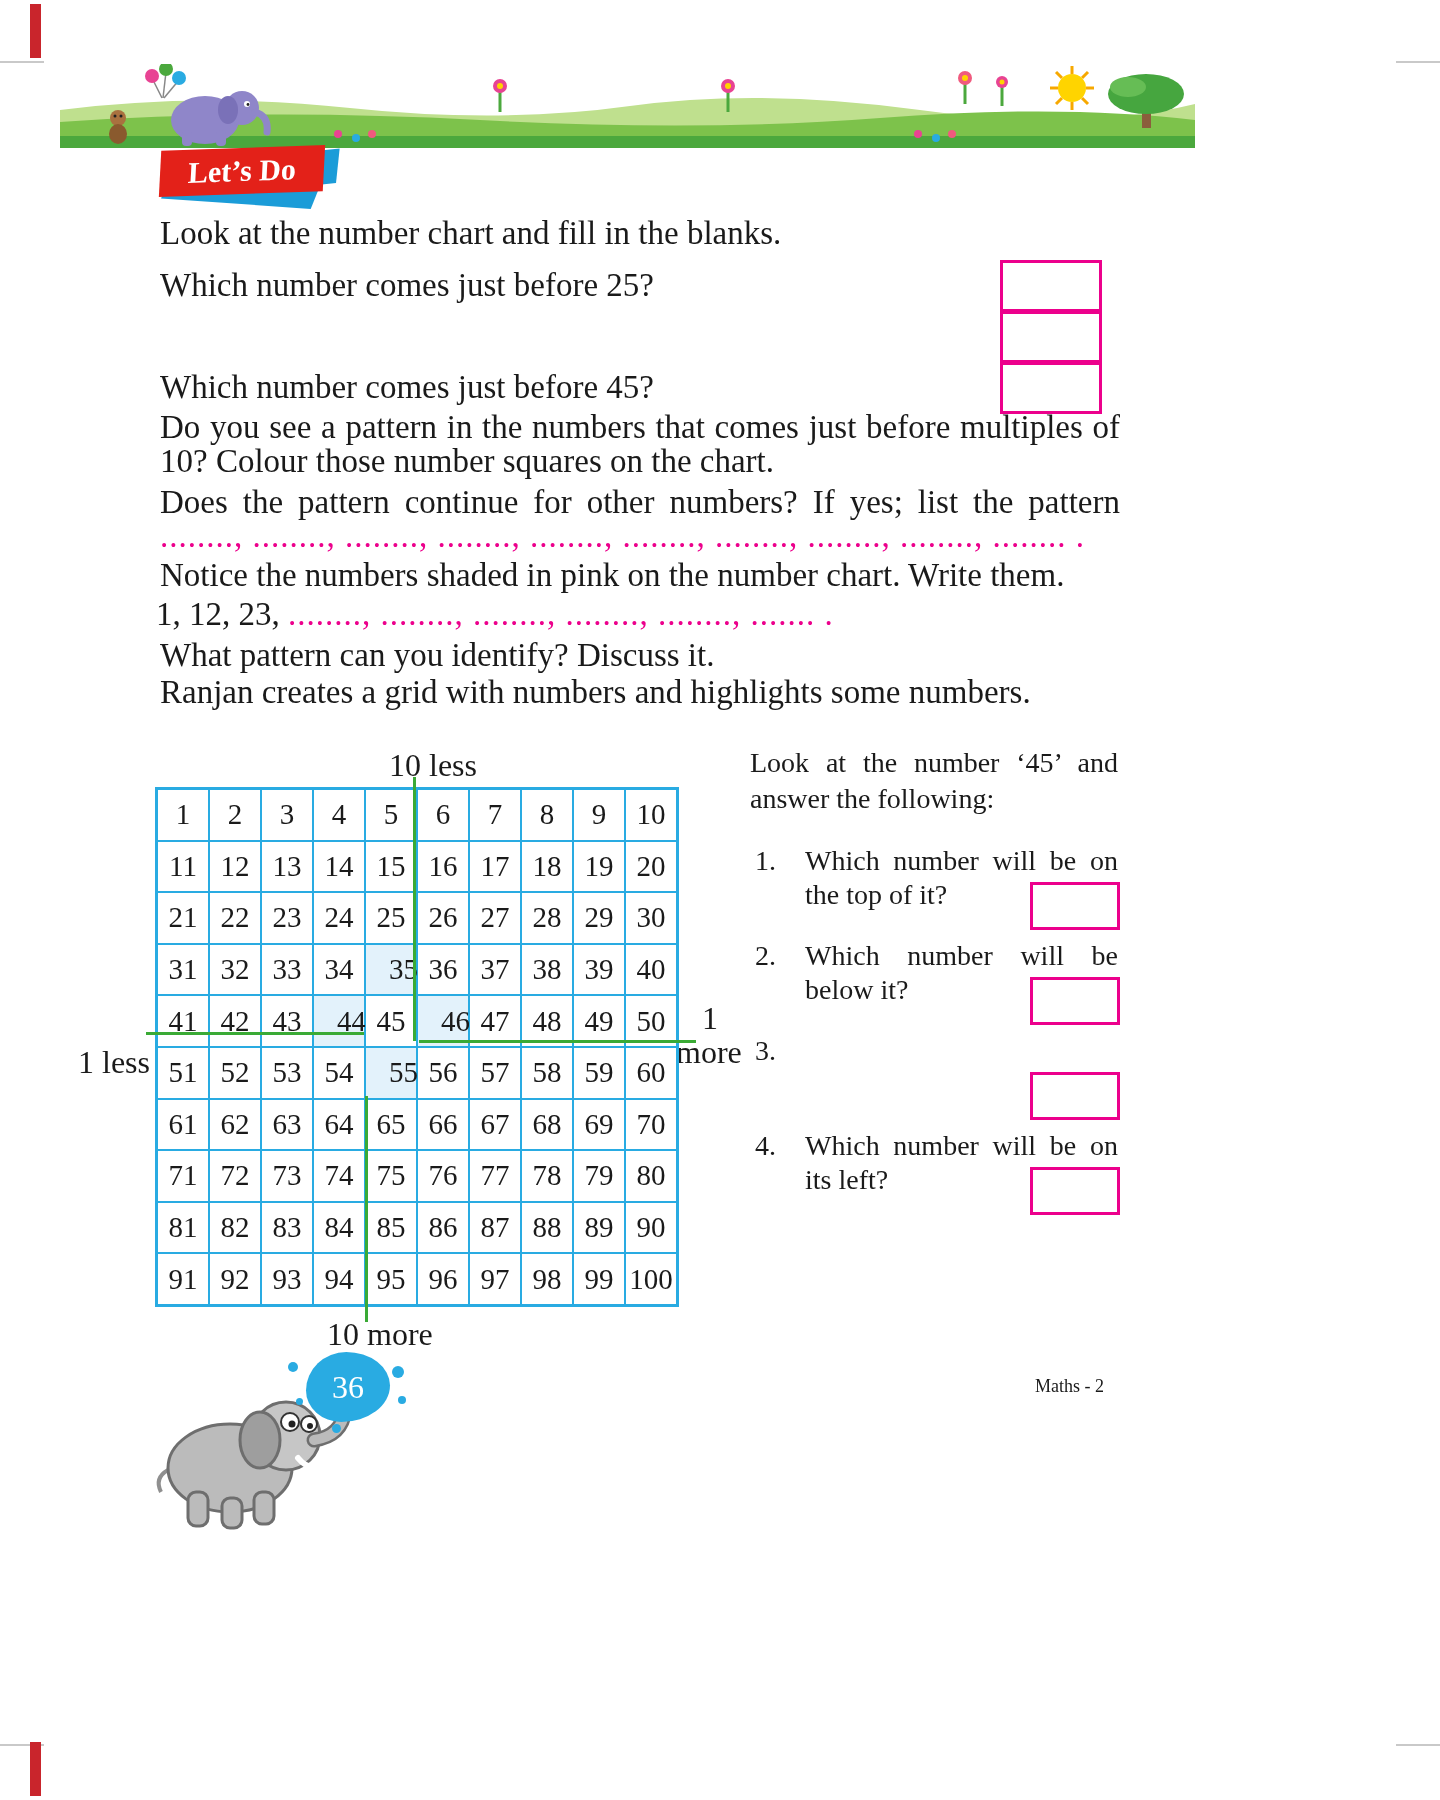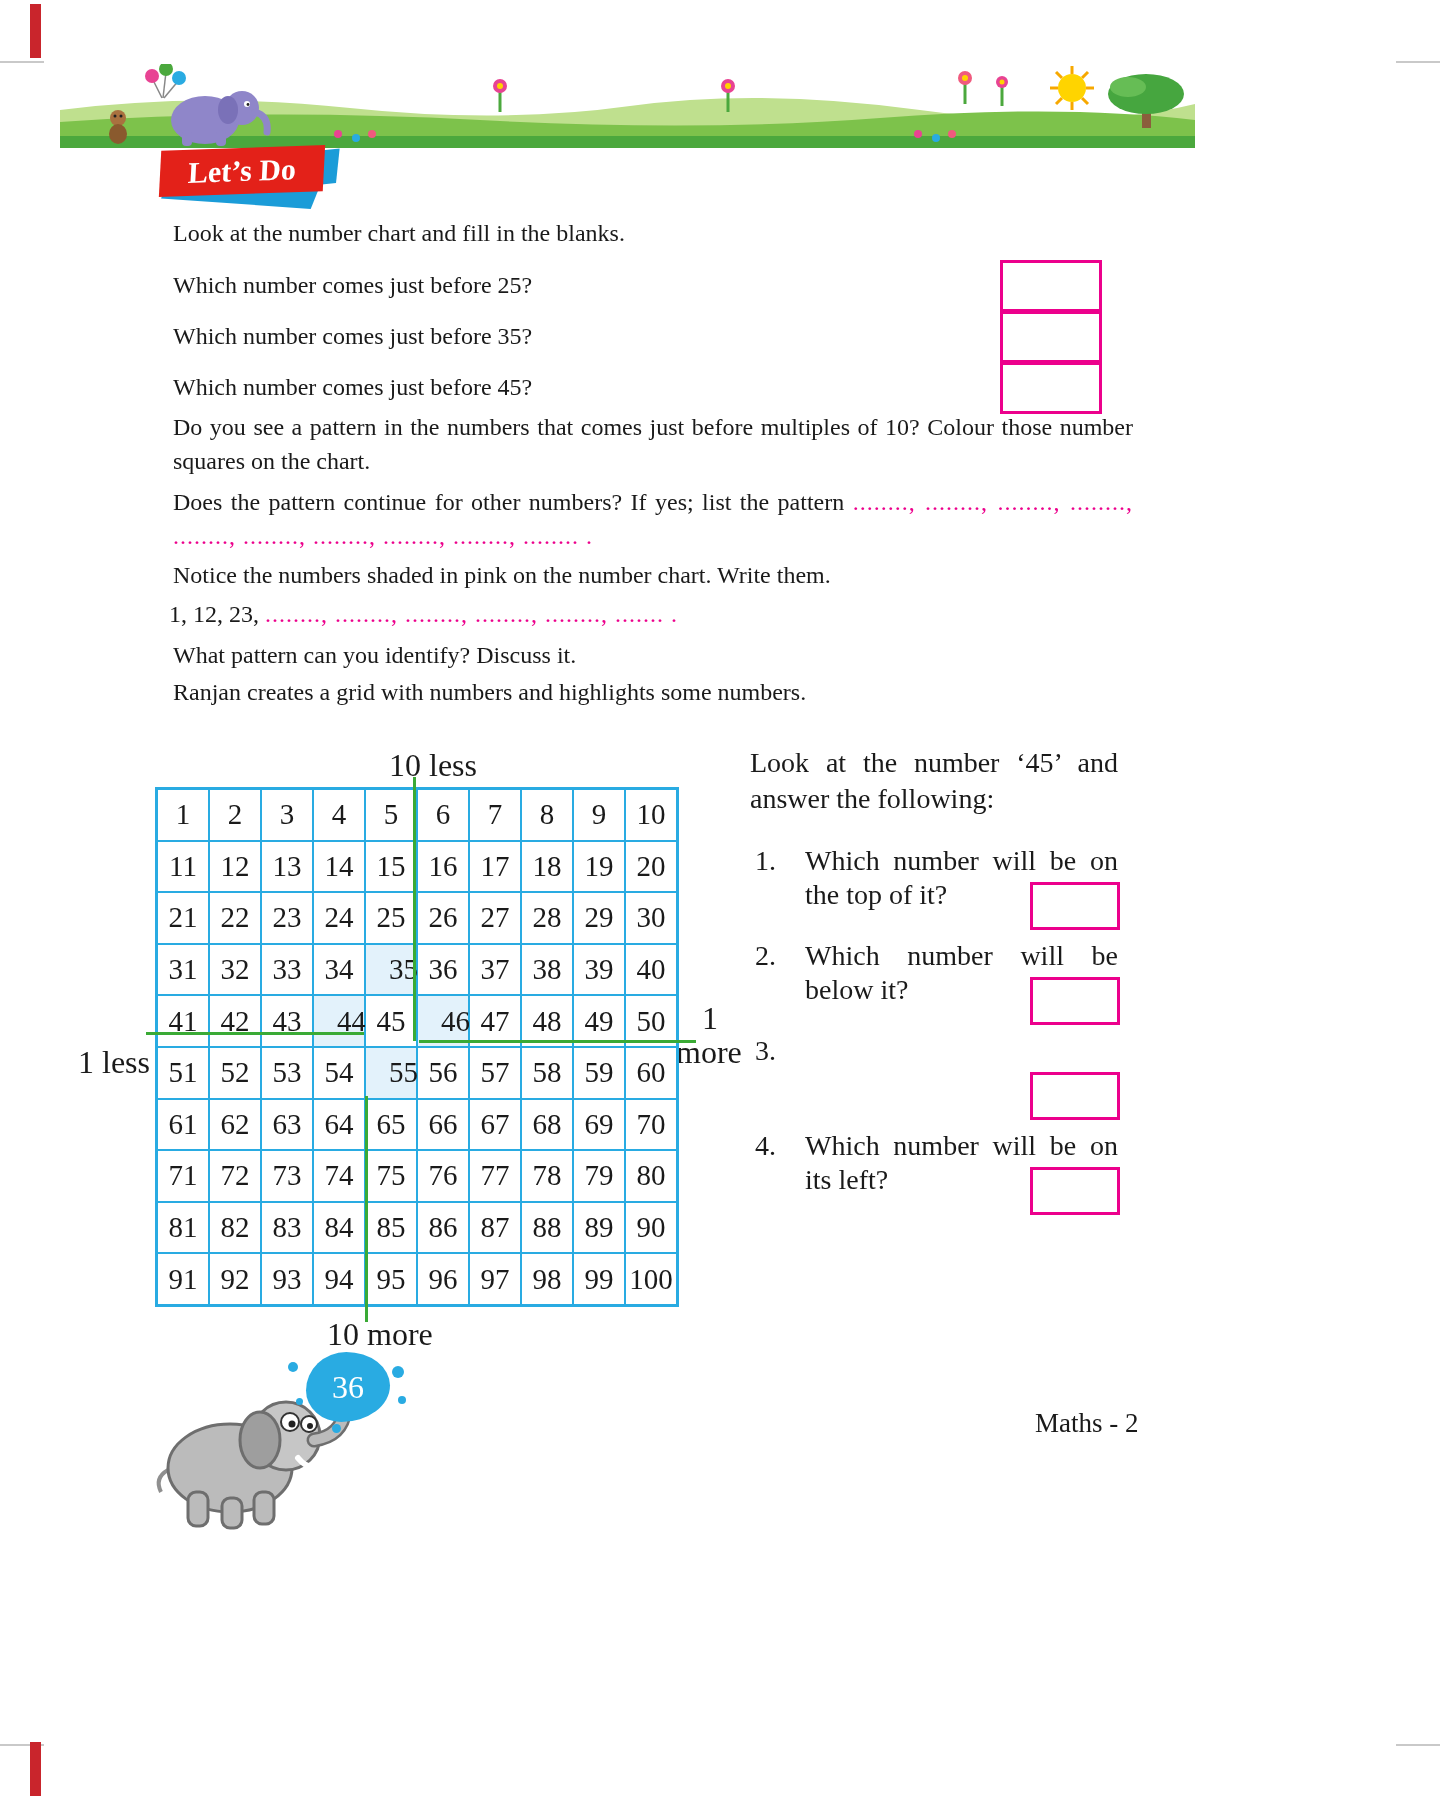--- a/index.html
+++ b/index.html
@@ -1,19 +1,19 @@
 <!DOCTYPE html>
 <html><head>
 <meta charset="utf-8">
 <style>
   html,body{margin:0;padding:0;}
   body{width:1440px;height:1800px;background:#ffffff;font-family:"Liberation Serif",serif;color:#1a1a1a;}
   #page{position:relative;width:1440px;height:1800px;overflow:hidden;background:#fff;}
 
-  .txt{position:absolute;font-size:24px;line-height:34px;margin-left:13px;}
+  .txt{position:absolute;font-size:33px;line-height:34px;}
   .just{text-align:justify;}
   .pink{color:#EC008C;letter-spacing:1px;}
 
   
   .crop-h{position:absolute;width:44px;height:2px;background:#c9c9c9;}
   .crop-red{position:absolute;left:30px;width:11px;height:54px;background:#C9252C;}
 
   
   #letsdo{position:absolute;left:160px;top:146px;width:210px;height:66px;}
   .rb-blue-a{position:absolute;left:6px;top:32px;width:150px;height:26px;background:#1B9CD8;transform:rotate(4deg) skewX(-18deg);}
@@ -37,21 +37,21 @@
   .rp-num{position:absolute;left:0;top:0;font-size:28px;line-height:34px;}
   .rp-text{margin-left:50px;width:313px;font-size:28px;line-height:34px;text-align:justify;}
   .rp-box{position:absolute;right:0;top:38px;width:84px;height:42px;border:3px solid #EC008C;background:#fff;}
 
   
   #splash{position:absolute;left:306px;top:1352px;width:84px;height:70px;background:#29ABE2;
           border-radius:48% 52% 58% 42% / 55% 48% 52% 45%;display:flex;align-items:center;justify-content:center;z-index:4;}
   #splash span{color:#fff;font-size:32px;}
   .drop{position:absolute;background:#29ABE2;border-radius:50%;z-index:4;}
 
-  #footer-right{position:absolute;left:1035px;top:1408px;font-size:27px;text-align:center;}
+  #footer-right{position:absolute;left:1035px;top:1376px;font-size:18px;text-align:center;}
 </style>
 </head>
 <body>
 
 <div id="page">
 
   <div class="crop-h" style="left:0;top:61px"></div>
   <div class="crop-h" style="left:1396px;top:61px"></div>
   <div class="crop-h" style="left:0;top:1744px"></div>
   <div class="crop-h" style="left:1396px;top:1744px"></div>
@@ -132,21 +132,20 @@
     <div class="rb-blue-b"></div>
     <div class="rb-red">
       <span>Let’s Do</span>
     </div>
   </div>
 
   <div class="txt" style="left:160px;top:216px;width:980px">Look at the number chart and fill in the blanks.</div>
 
   <div class="txt" style="left:160px;top:268px">Which number comes just before 25?</div>
   <div class="answer-box" style="top:260px"></div>
-  <div class="txt" style="left:160px;top:319px">Which number comes just before 35?</div>
   <div class="answer-box" style="top:311px"></div>
   <div class="txt" style="left:160px;top:370px">Which number comes just before 45?</div>
   <div class="answer-box" style="top:362px"></div>
 
   <div class="txt just" style="left:160px;top:410px;width:960px">Do you see a pattern in the numbers that comes just before multiples of 10? Colour those number squares on the chart.</div>
   <div class="txt just" style="left:160px;top:485px;width:960px">
     <span>Does the pattern continue for other numbers? If yes; list the pattern </span><span class="pink">........, ........, ........, ........, ........, ........, ........, ........, ........, ........ .</span>
   </div>
   <div class="txt" style="left:160px;top:558px;width:980px">Notice the numbers shaded in pink on the number chart. Write them.</div>
   <div class="txt" style="left:156px;top:597px;width:980px">

